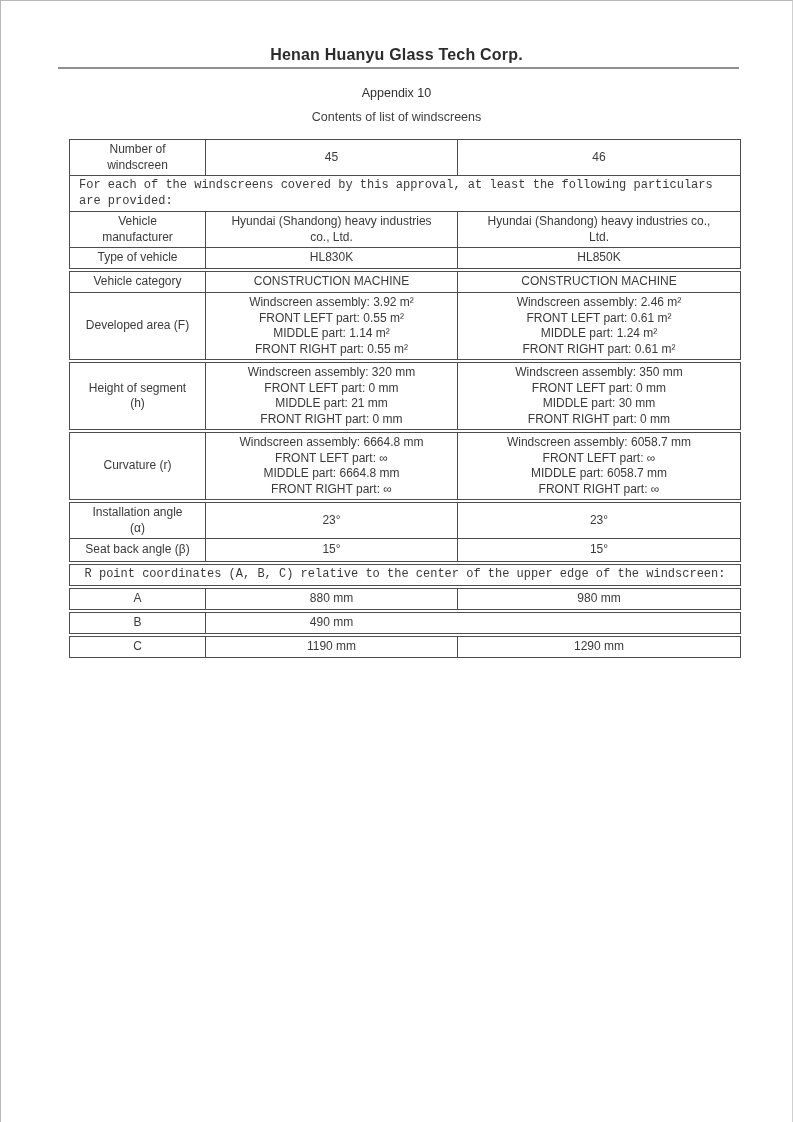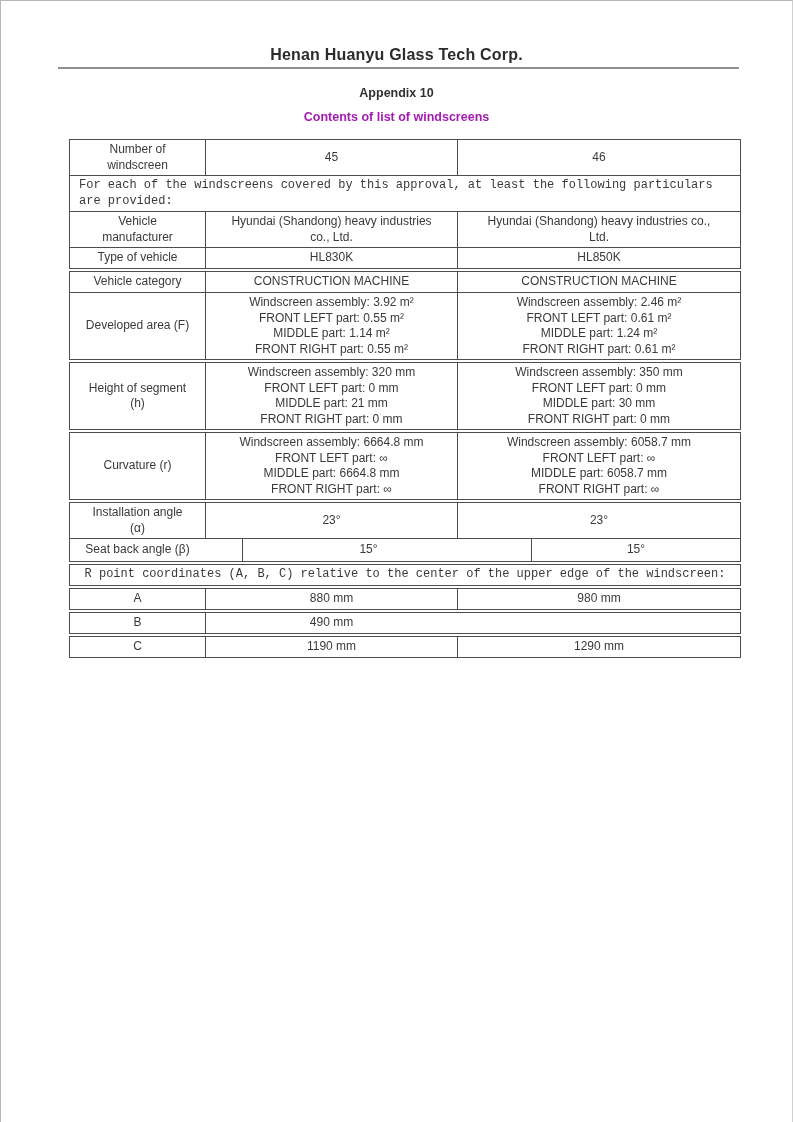--- a/index.html
+++ b/index.html
@@ -29,25 +29,25 @@
     font-size:12px; line-height:15px;
   }
   .info-left { padding-left:46px; }
   .info-right { text-align:right; }
   .header-rule {
     height:2px; background:#8f8f8f;
     margin:3px 53px 0 57px;
   }
   .appendix-title {
     margin-top:17px; text-align:center;
-    font-size:12.5px; font-weight:bold; color:#303030;
+    font-size:12.5px; font-weight:normal; color:#303030;
   }
   .appendix-subtitle {
     margin-top:10px; text-align:center;
-    font-size:12.5px; font-weight:bold; color:#a21caf;
+    font-size:12.5px; font-weight:normal; color:#404040;
   }
   .wtable {
     margin:15px 0 0 68px;
     width:672px;
     font-size:12px; line-height:15.5px;
   }
   .trow {
     display:flex;
     border:1px solid #4d4d4d;
     box-sizing:border-box;
@@ -65,21 +65,21 @@
   .c1 { width:135px; }
   .c2 { width:252px; border-left:1px solid #4d4d4d; }
   .c3 { flex:1;      border-left:1px solid #4d4d4d; }
   .fullcell { width:100%;font-family:Liberation Mono, monospace; }
   .fullcell.leftalign { justify-content:flex-start; text-align:left; padding-left:9px; }
   .h34 { min-height:34px; }
   .h22 { min-height:22px; }
   .h62 { min-height:62px; }
   .h65 { min-height:65px; }
   .h30 { min-height:30px; }
-  .h24 { min-height:24px;gap:37px; }
+  .h24 { min-height:24px; }
 </style>
 </head>
 <body>
 
 <div class="page">
 
   <h1 class="company-title">Henan Huanyu Glass Tech Corp.</h1>
 
 
   <div class="header-rule"></div>

